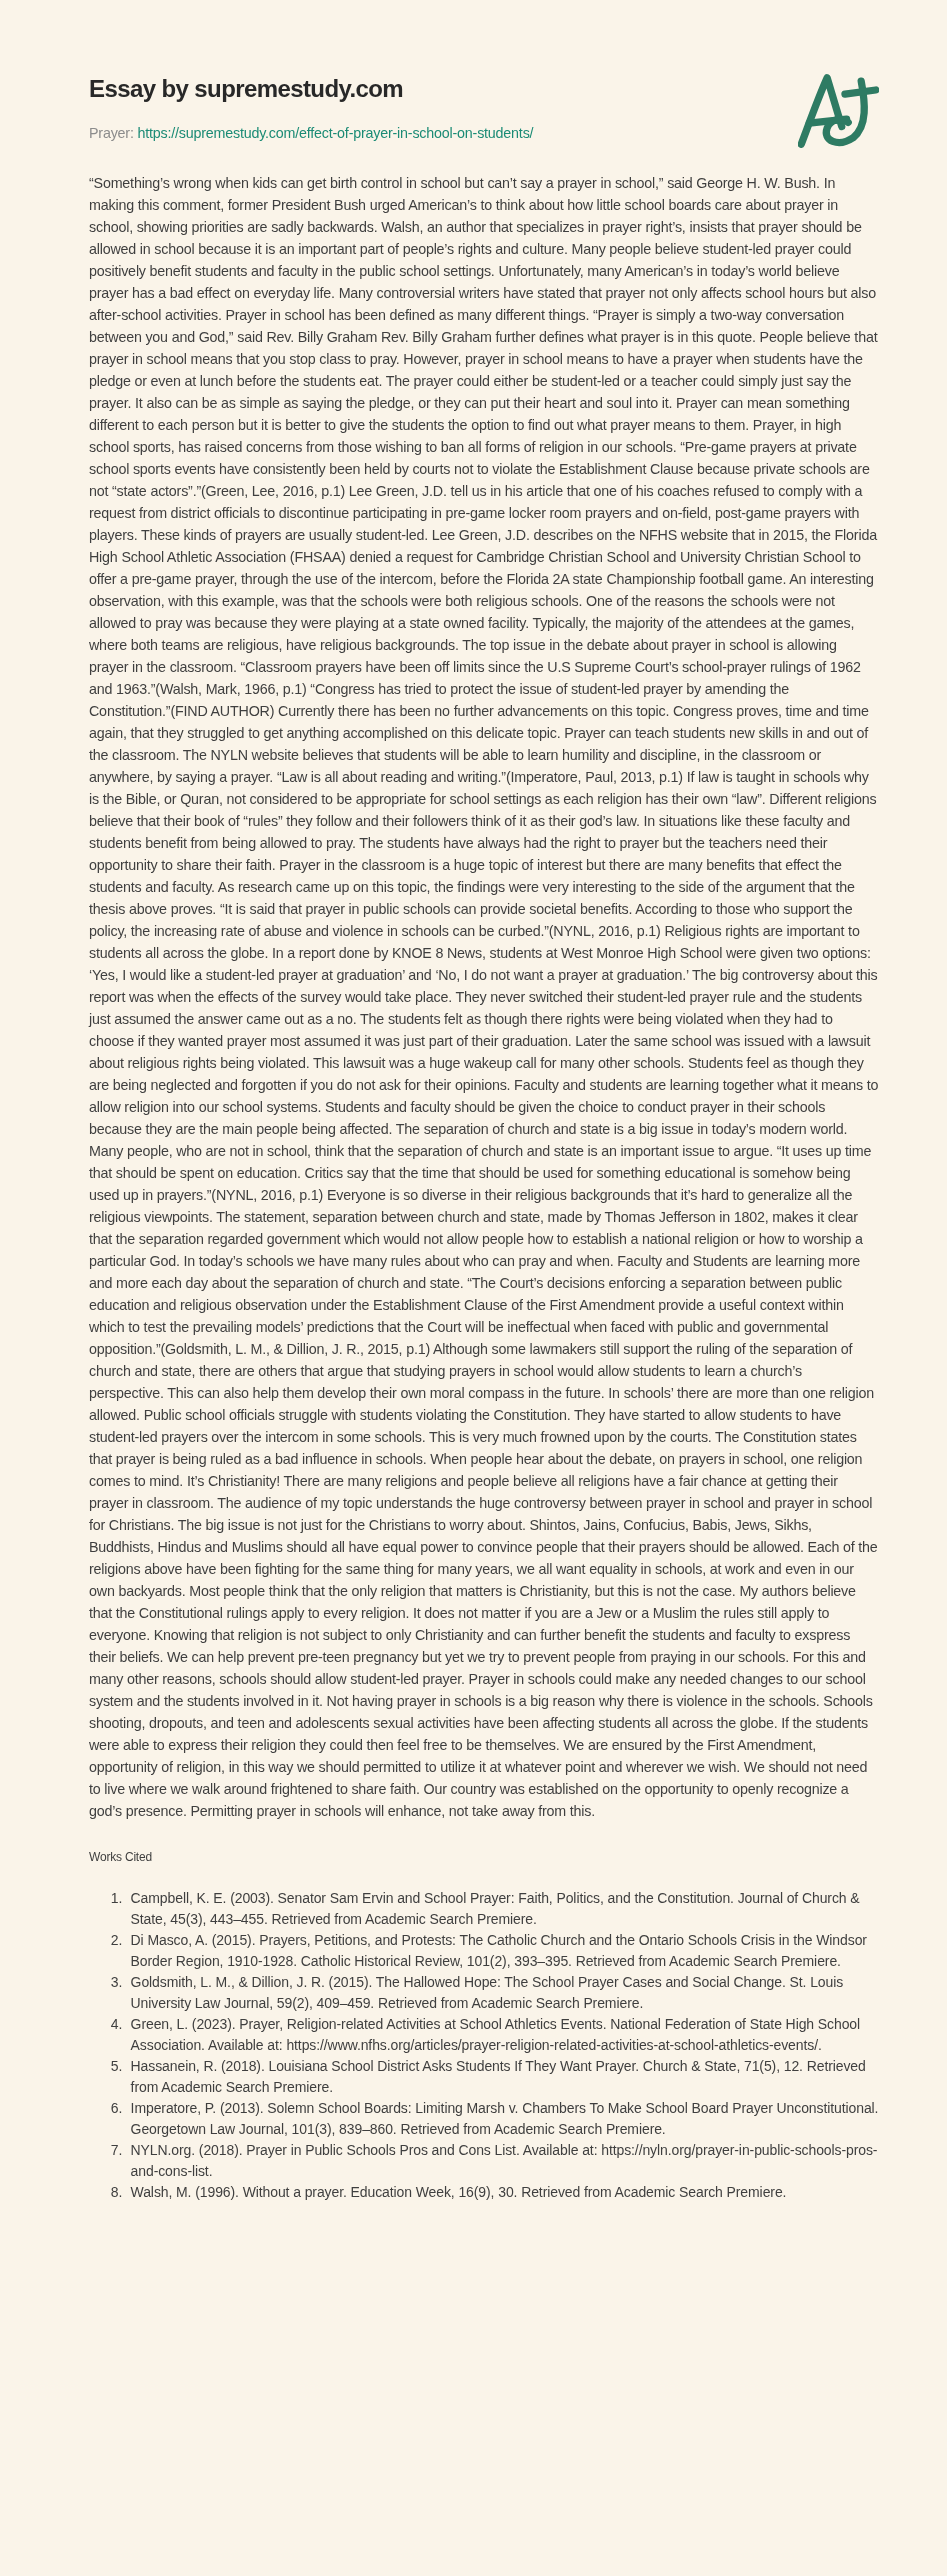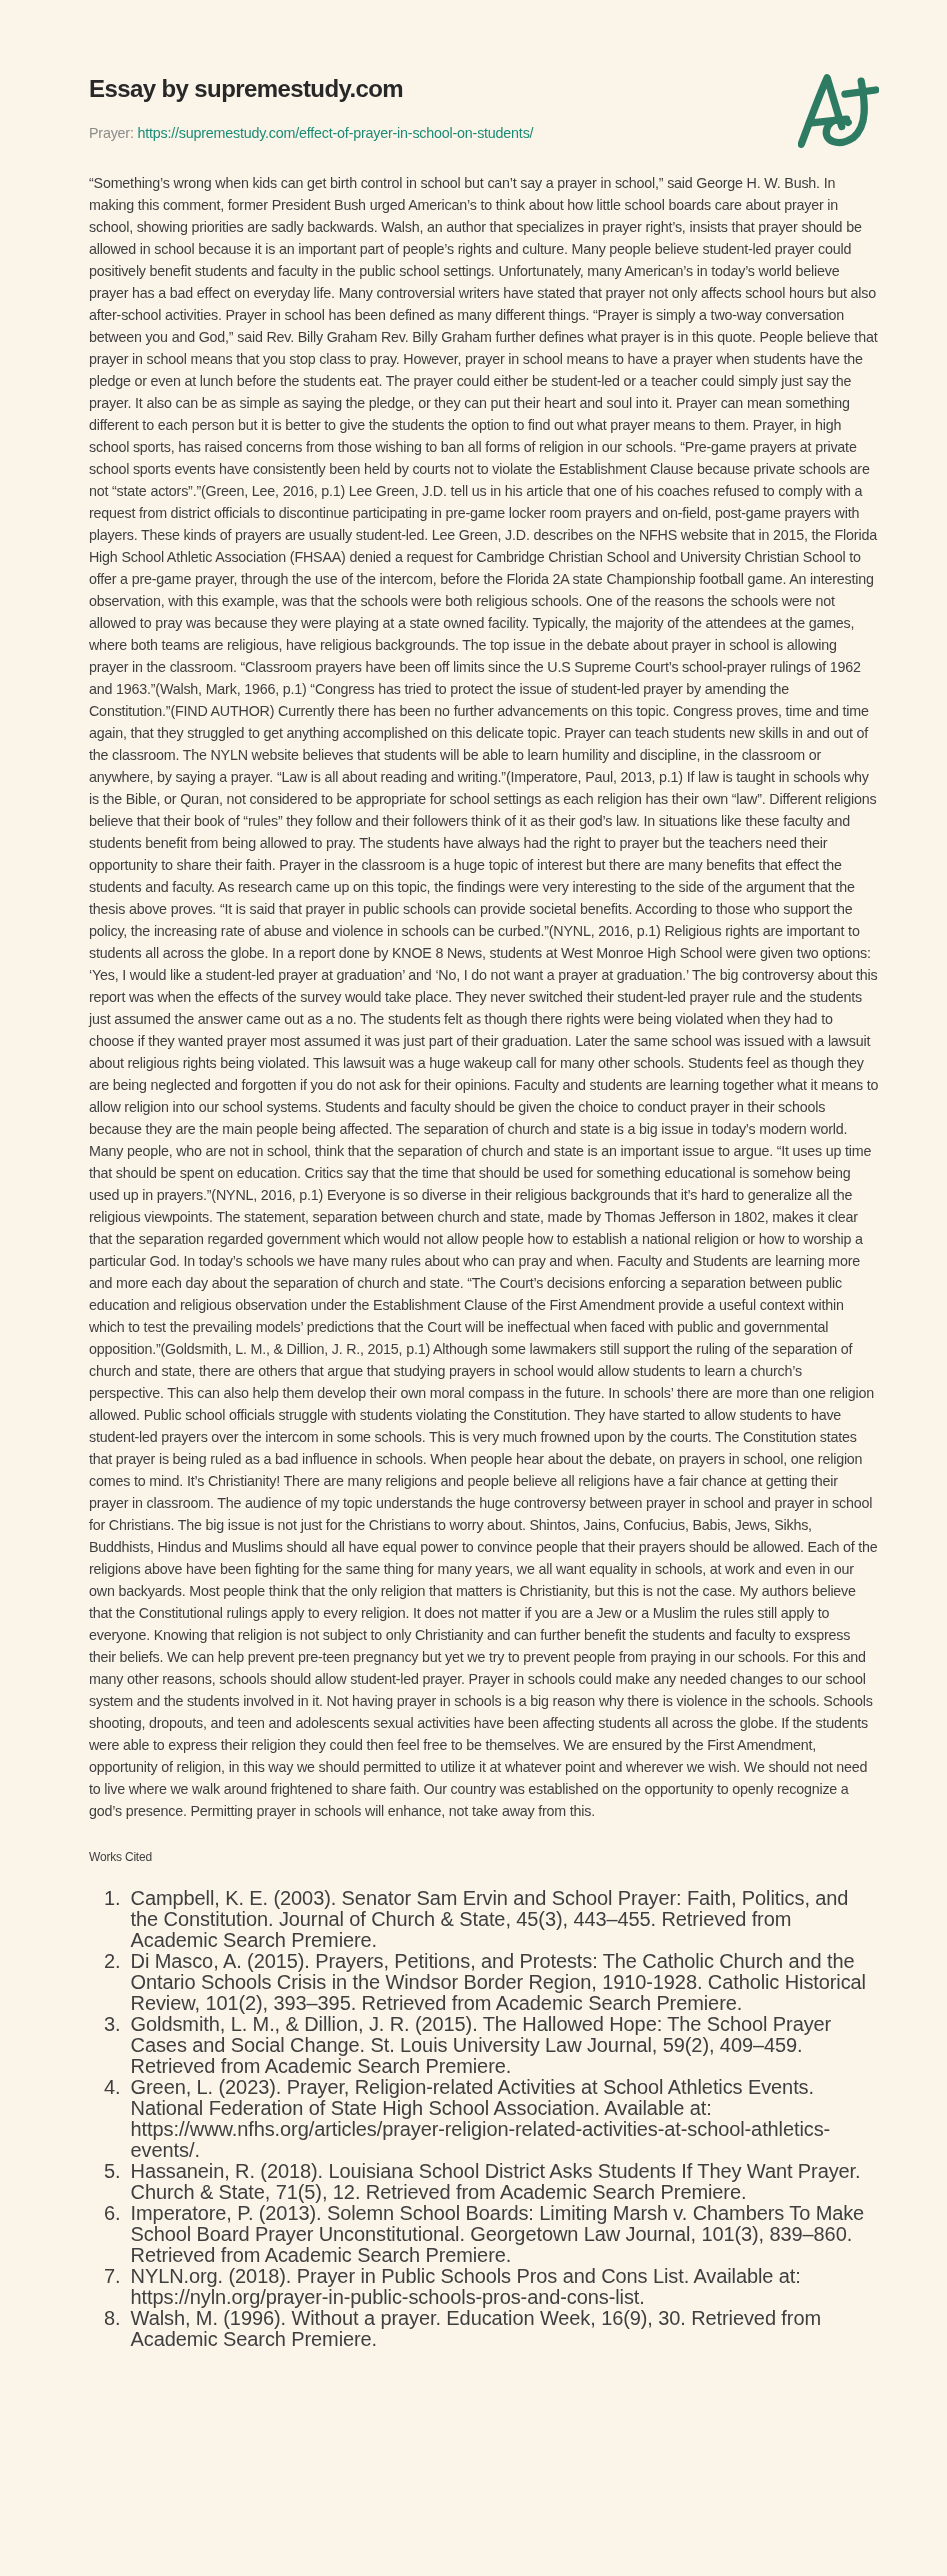--- a/index.html
+++ b/index.html
@@ -70,21 +70,21 @@
   }
   .works-heading{
     margin:28px 0 0 0;
     font-size:12px;
     letter-spacing:-0.2px;
     color:var(--text);
   }
   .citations{
     margin:24px 0 0 0;
     padding:0 0 0 37px;
-    font-size:20px;
+    font-size:14px;
     line-height:21px;
     letter-spacing:-0.1px;
     color:var(--text);
   }
   .citations li{
     padding-left:4.6px;
     overflow-wrap:break-word;
   }
 </style>
 </head>

